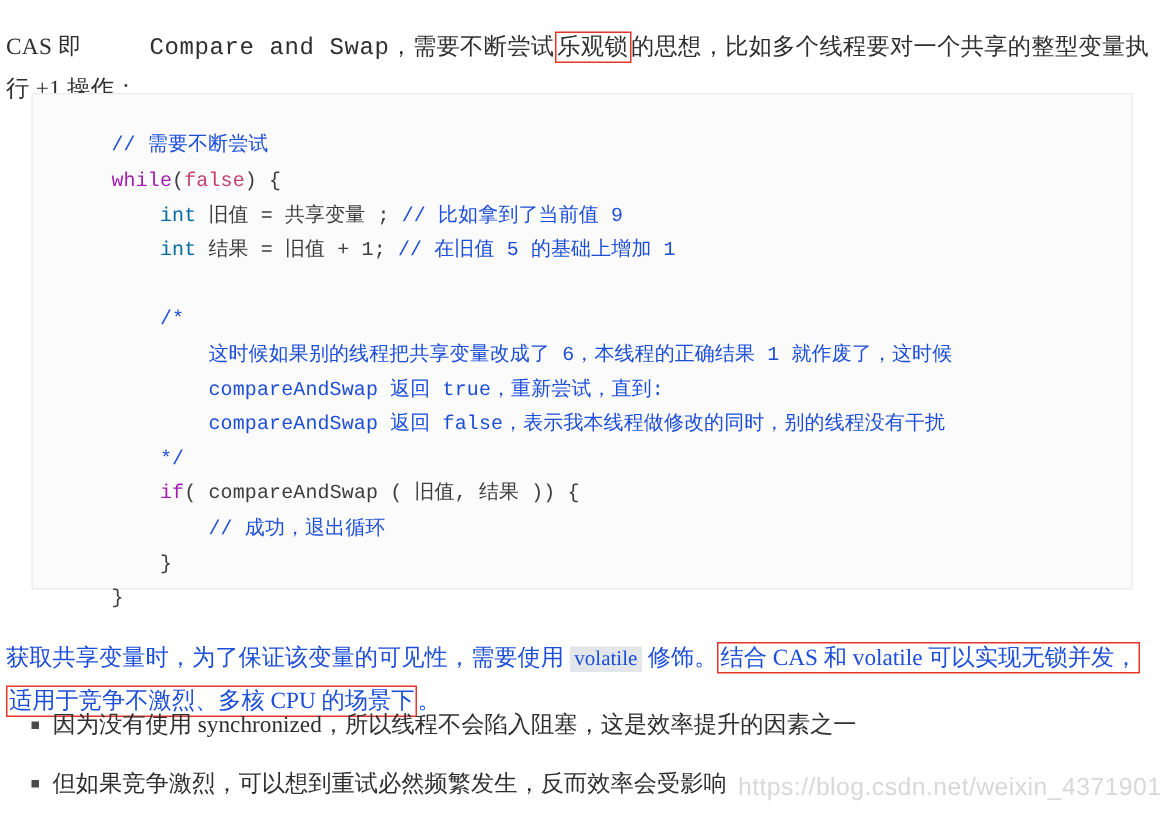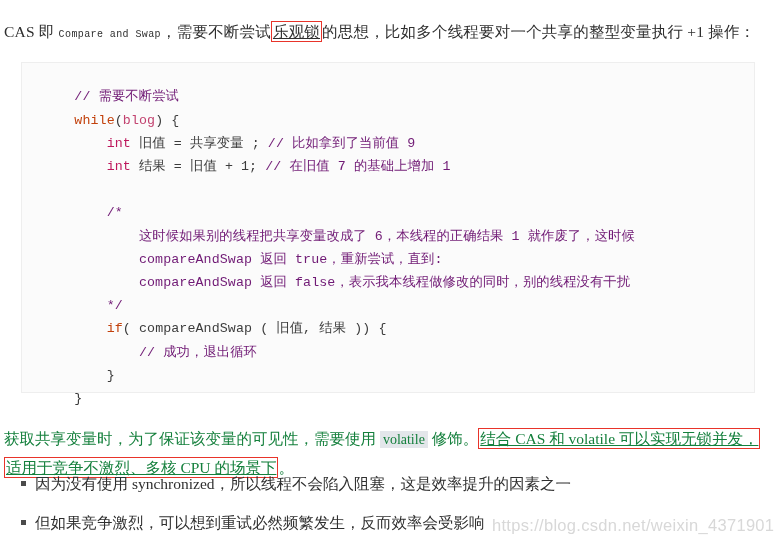--- a/index.html
+++ b/index.html
@@ -30,30 +30,30 @@
     left: 4px;
     top: 2px;
     width: 768px;
     font-size: 15.5px;
     line-height: 27px;
     color: #2f2f2f;
     letter-spacing: 0.2px;
   }
   .mono {
     font-family: "Liberation Mono", "DejaVu Sans Mono", monospace;
-    font-size: 10px;
+    font-size: 16px;
     letter-spacing: 0.4px;
+    margin-left: 41px;
   }
   .redbox {
     border: 1.6px solid #e8342a;
     padding: 0 1px;
     display: inline-block;
     line-height: 19px;
     box-sizing: border-box;
-    text-decoration: underline;
   }
 
   
   .codeblock {
     position: absolute;
     left: 21px;
     top: 62px;
     width: 734px;
     height: 331px;
     background: #fbfbfb;
@@ -64,35 +64,35 @@
     position: absolute;
     left: 20px;
     top: 9px;
     font-family: "Liberation Mono", "DejaVu Sans Mono", monospace;
     font-size: 13.3px;
     line-height: 23.2px;
     white-space: pre;
     color: #3c3c3c;
     letter-spacing: 0.1px;
   }
-  .cm   { color: #701a75; }          
-  .kw   { color: #c2410c; }          
-  .ty   { color: #be185d; }          
+  .cm   { color: #1d4ed8; }          
+  .kw   { color: #a21caf; }          
+  .ty   { color: #0369a1; }          
   .bool { color: #c2426f; }          
   .pl   { color: #3c3c3c; }
 
   
   .para2 {
     position: absolute;
     left: 4px;
     top: 409px;
     width: 768px;
     font-size: 15.5px;
     line-height: 28px;
-    color: #15803d;
+    color: #1d4ed8;
   }
   .inline-code {
     font-family: "Liberation Serif", "DejaVu Serif", serif;
     background: #e3e6ea;
     padding: 1px 3px;
     font-size: 14px;
   }
 
   
   .bullets {
@@ -137,23 +137,23 @@
 </style>
 </head>
 <body>
 
 <div class="page">
 
   <p class="intro"><span>CAS 即 </span><span class="mono">Compare and Swap</span><span>，需要不断尝试</span><span class="redbox">乐观锁</span><span>的思想，比如多个线程要对一个共享的整型变量执行 +1 操作：</span></p>
 
   <div class="codeblock">
     <pre class="code" id="code-render"><span class="pl">    </span><span class="cm">// 需要不断尝试</span>
-<span class="pl">    </span><span class="kw">while</span><span class="pl">(</span><span class="bool">blog</span><span class="pl">) {</span>
+<span class="pl">    </span><span class="kw">while</span><span class="pl">(</span><span class="bool">false</span><span class="pl">) {</span>
 <span class="pl">        </span><span class="ty">int</span><span class="pl"> 旧值 = 共享变量 ; </span><span class="cm">// 比如拿到了当前值 9</span>
-<span class="pl">        </span><span class="ty">int</span><span class="pl"> 结果 = 旧值 + 1; </span><span class="cm">// 在旧值 7 的基础上增加 1</span>
+<span class="pl">        </span><span class="ty">int</span><span class="pl"> 结果 = 旧值 + 1; </span><span class="cm">// 在旧值 5 的基础上增加 1</span>
 <span class="pl"></span>
 <span class="pl">        </span><span class="cm">/*</span>
 <span class="pl">            </span><span class="cm">这时候如果别的线程把共享变量改成了 6，本线程的正确结果 1 就作废了，这时候</span>
 <span class="pl">            </span><span class="cm">compareAndSwap 返回 true，重新尝试，直到:</span>
 <span class="pl">            </span><span class="cm">compareAndSwap 返回 false，表示我本线程做修改的同时，别的线程没有干扰</span>
 <span class="pl">        </span><span class="cm">*/</span>
 <span class="pl">        </span><span class="kw">if</span><span class="pl">( compareAndSwap ( 旧值, 结果 )) {</span>
 <span class="pl">            </span><span class="cm">// 成功，退出循环</span>
 <span class="pl">        }</span>
 <span class="pl">    }</span></pre>

